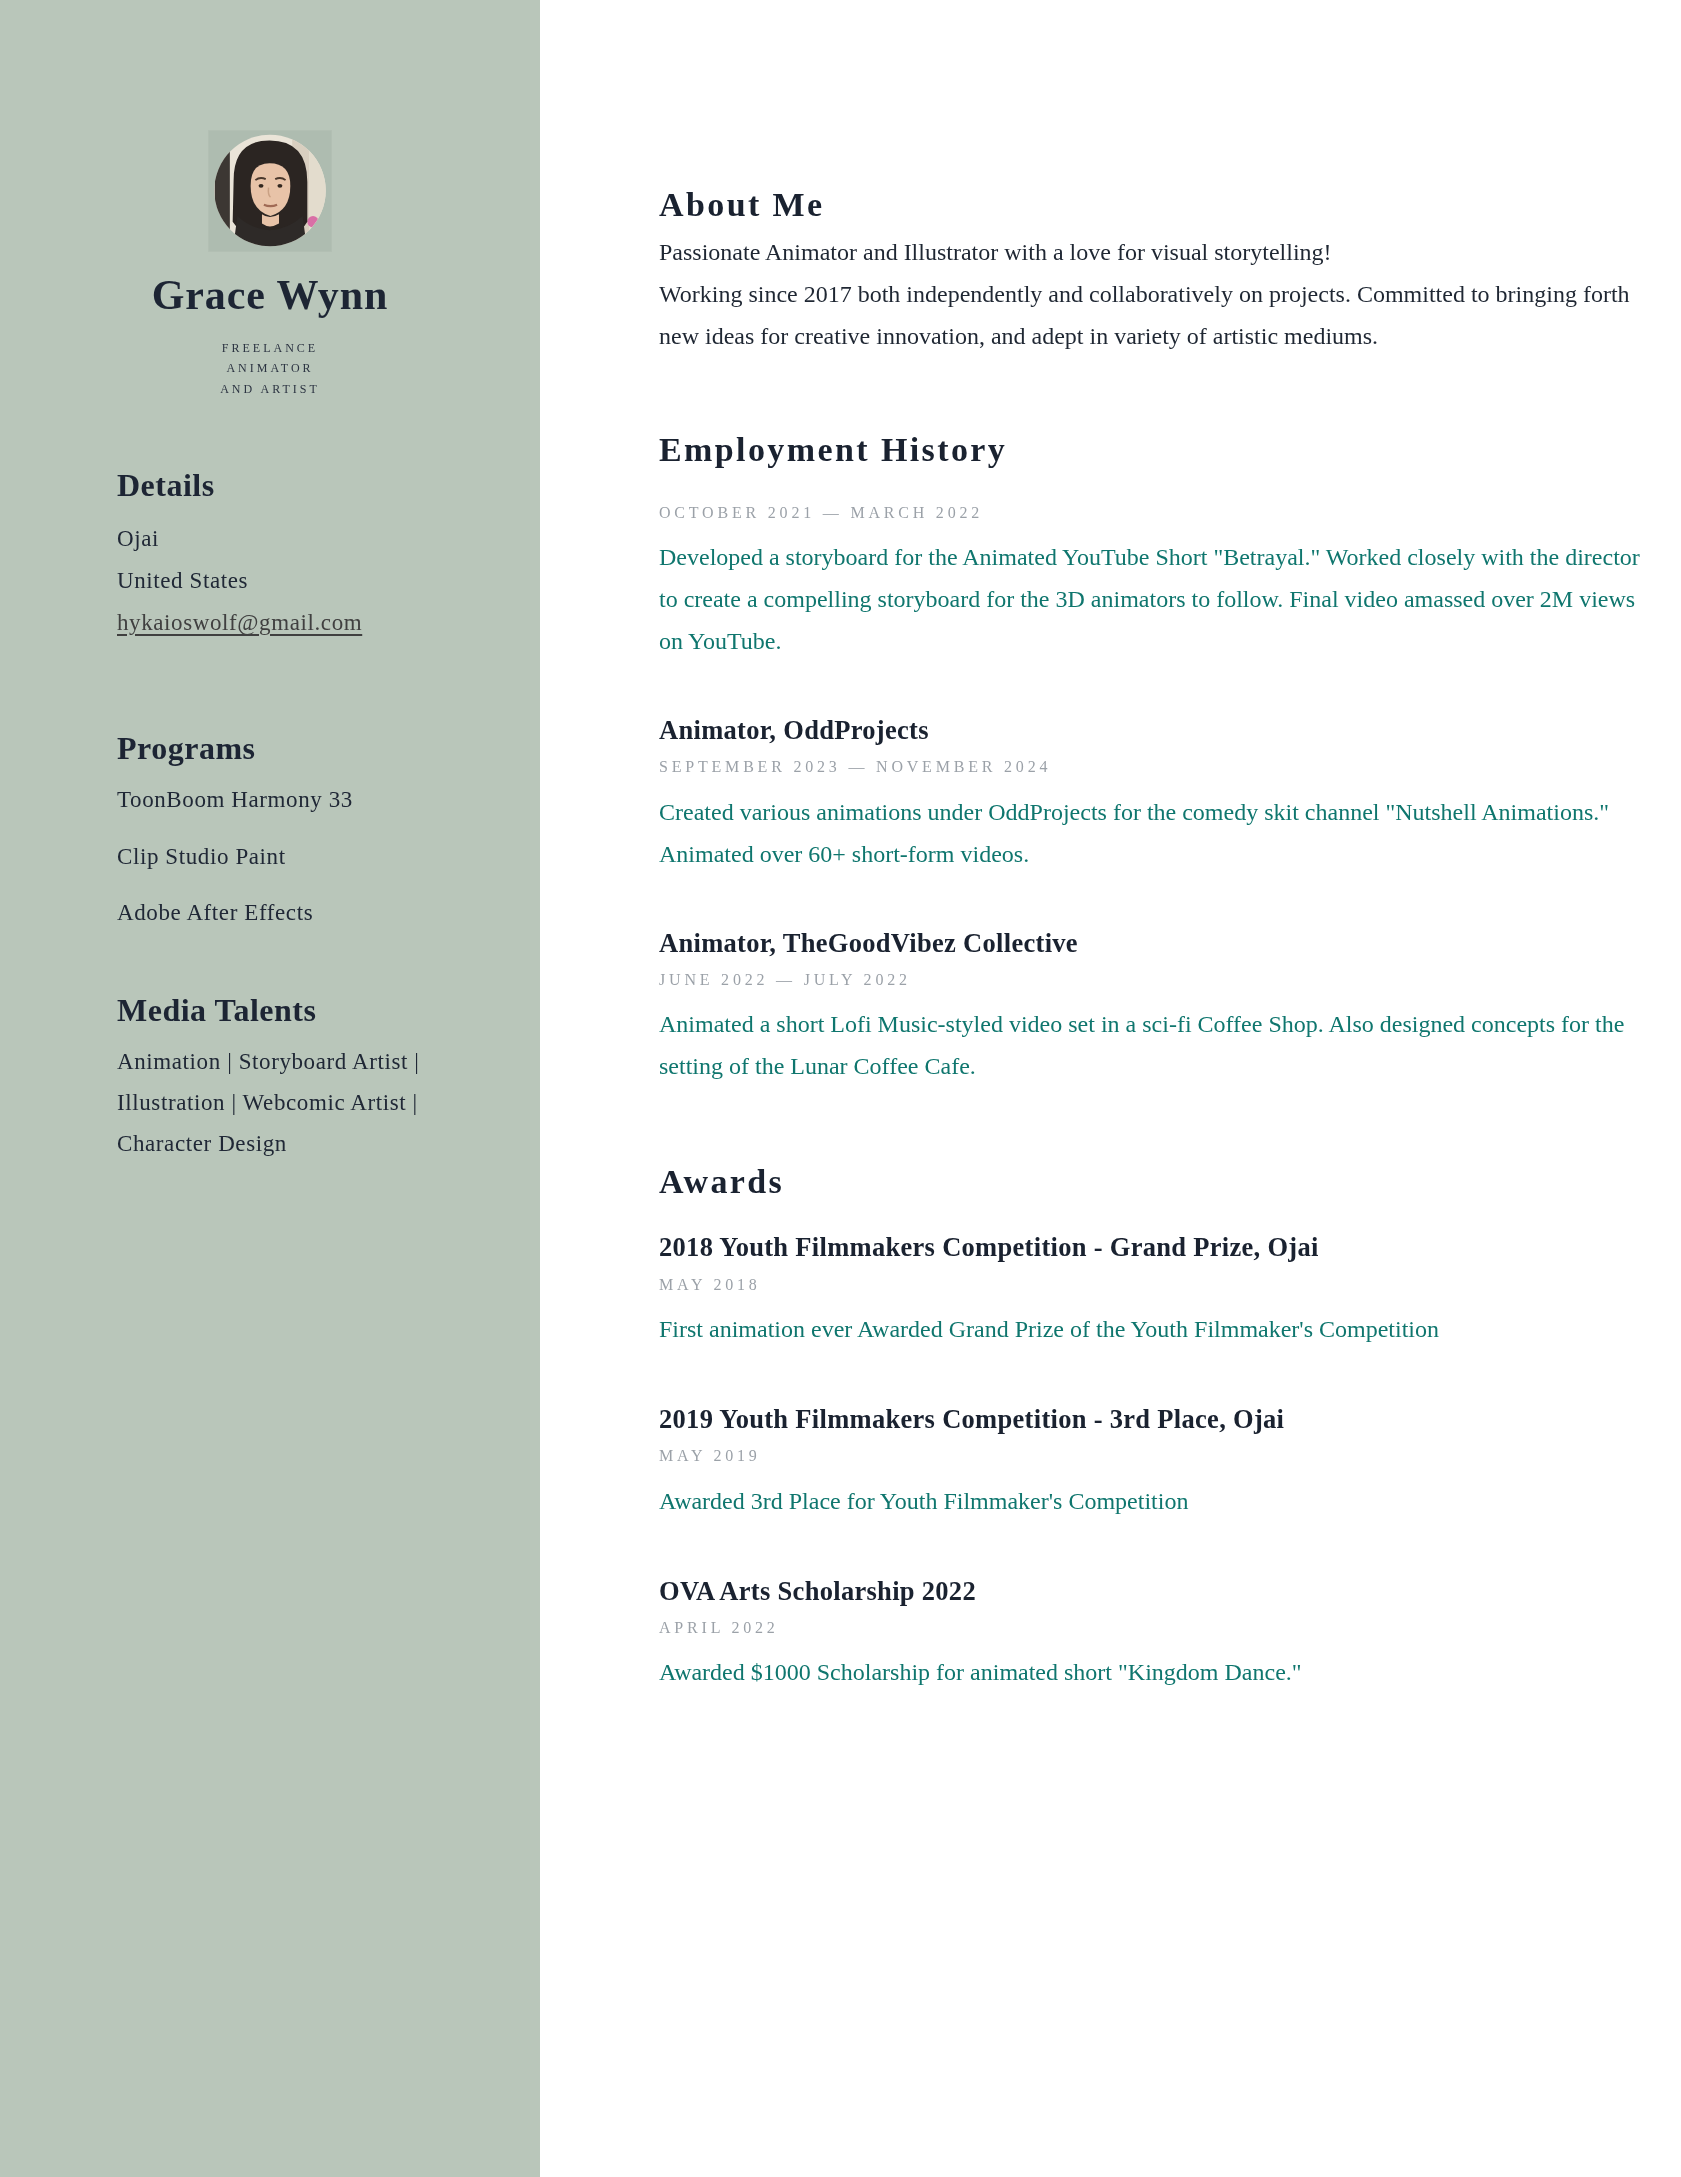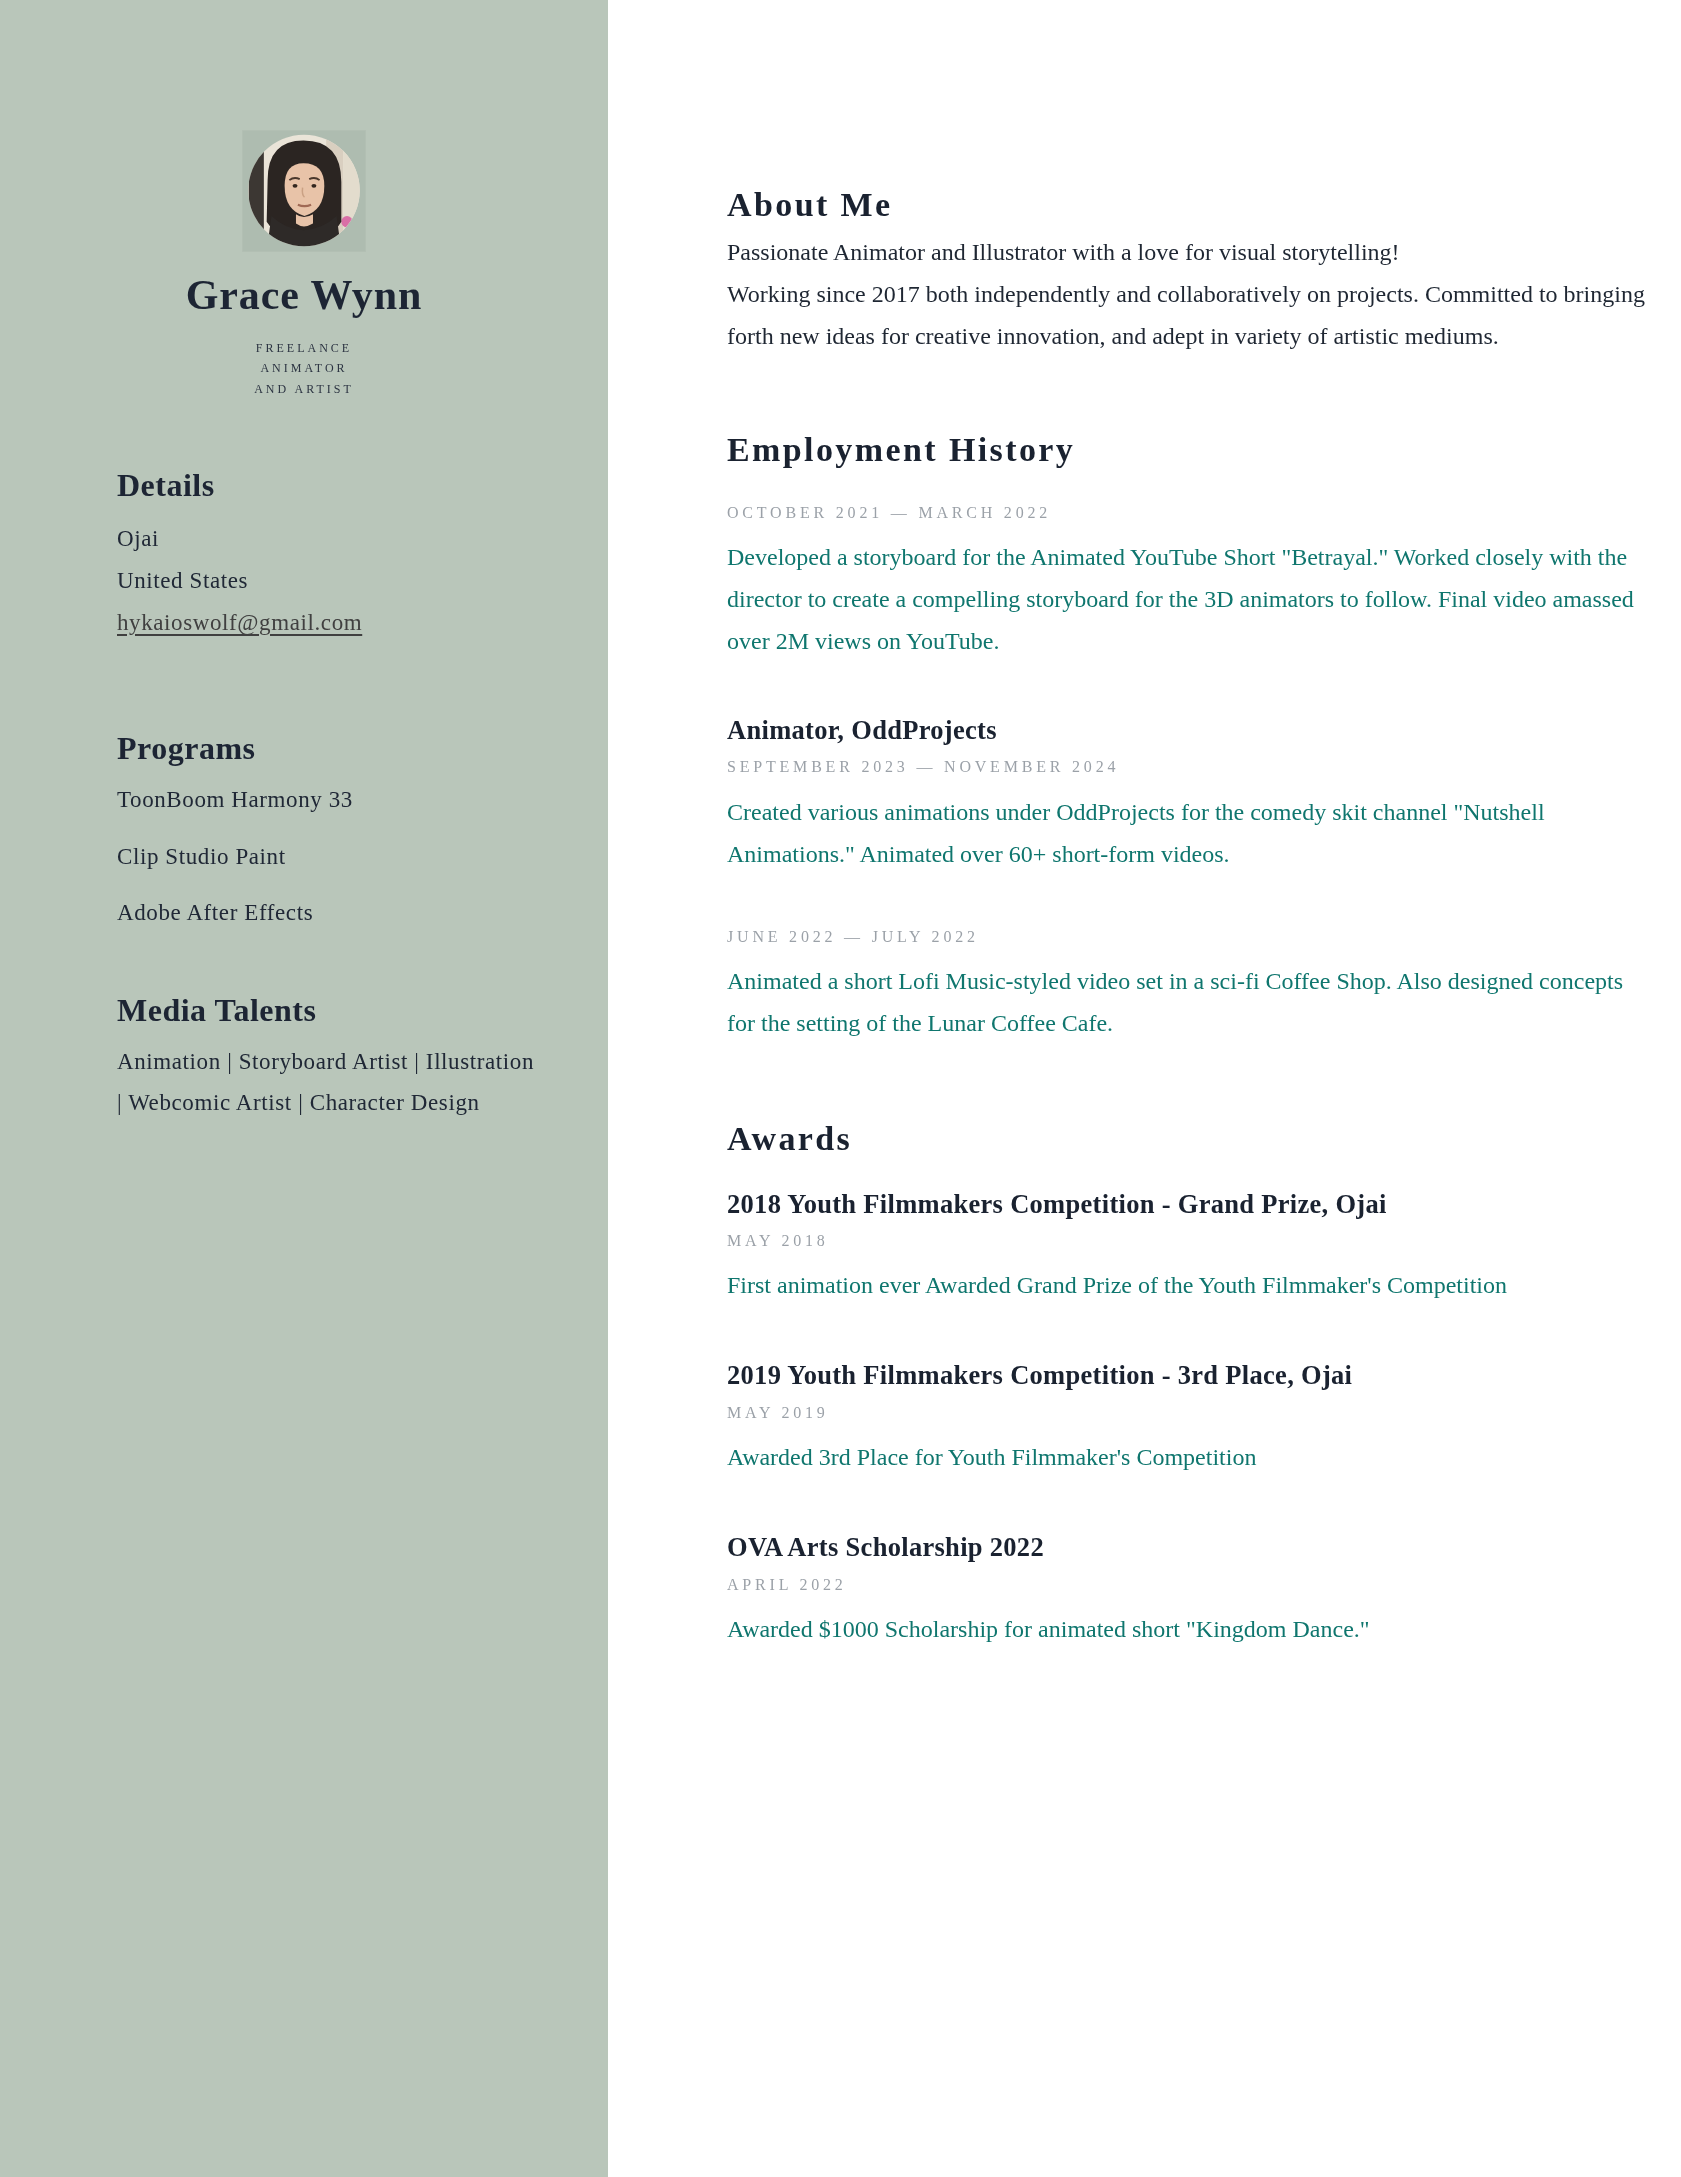--- a/index.html
+++ b/index.html
@@ -9,21 +9,21 @@
     height: 2178px;
     font-family: "Liberation Serif", "DejaVu Serif", serif;
     color: #20283:;
     color: #202836;
     -webkit-font-smoothing: antialiased;
   }
   .page { display: flex; width: 1682px; min-height: 2178px; }
 
   
   .sidebar {
-    width: 608px;
+    width: 540px;
     min-height: 2178px;
     background: #b9c6ba;
     flex-shrink: 0;
   }
   .sidebar-top { text-align: center; }
   .photo-frame {
     width: 122px;
     height: 120px;
     margin: 131px auto 0;
     background: #a9b9ac;
@@ -194,20 +194,21 @@
         <p class="entry-desc">Developed a storyboard for the Animated YouTube Short "Betrayal." Worked closely with the director to create a compelling storyboard for the 3D animators to follow. Final video amassed over 2M views on YouTube.</p>
       </article>
 
       <article class="job">
         <h3 class="entry-title">Animator, OddProjects</h3>
         <p class="entry-date">SEPTEMBER 2023 — NOVEMBER 2024</p>
         <p class="entry-desc">Created various animations under OddProjects for the comedy skit channel "Nutshell Animations." Animated over 60+ short-form videos.</p>
       </article>
 
       <article class="job">
+        <h3 class="entry-title">Animator, TheGoodVibez Collective</h3>
         <p class="entry-date">JUNE 2022 — JULY 2022</p>
         <p class="entry-desc">Animated a short Lofi Music-styled video set in a sci-fi Coffee Shop. Also designed concepts for the setting of the Lunar Coffee Cafe.</p>
       </article>
     </section>
 
     <section class="section-awards">
       <h2 class="main-heading">Awards</h2>
 
       <article class="award">
         <h3 class="entry-title">2018 Youth Filmmakers Competition - Grand Prize, Ojai</h3>

